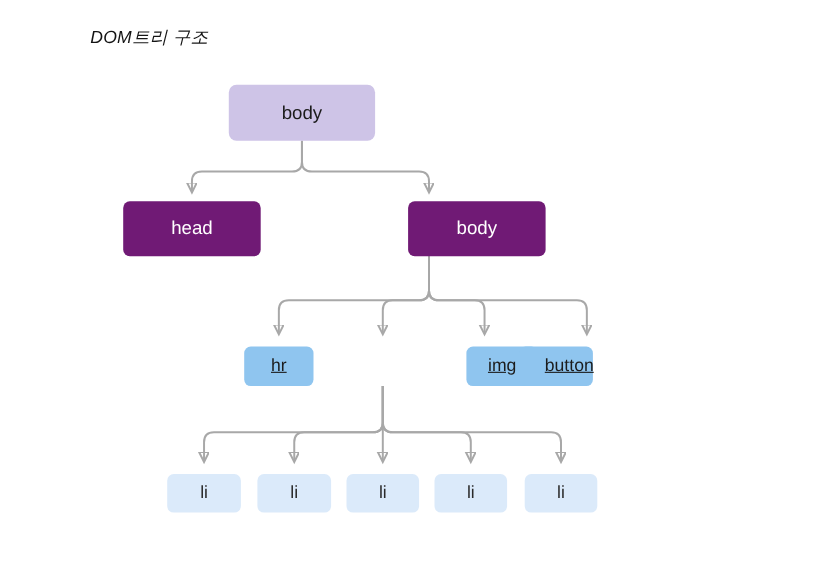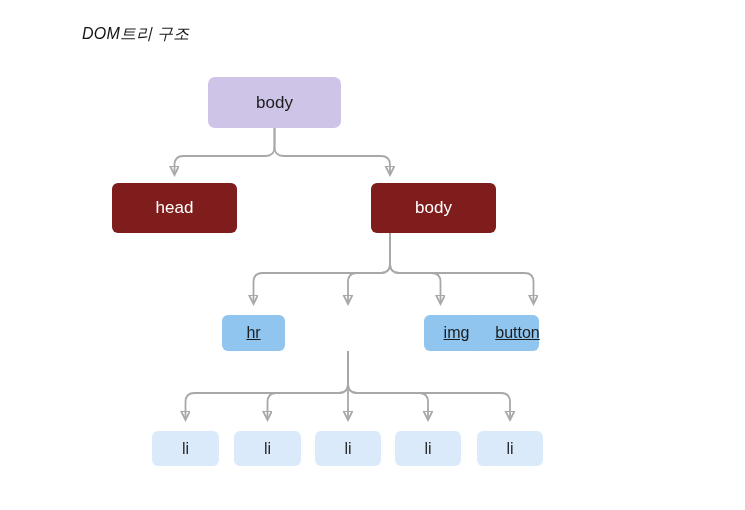--- a/index.html
+++ b/index.html
@@ -41,21 +41,21 @@
     font-size: 17px;
     color: #1c1c1c;
   }
   .node.root {
     left: 208px; top: 77px; width: 133px; height: 51px;
     background: #cec4e7;
     border-radius: 7px;
   }
   .node.lvl1 {
     top: 183px; width: 125px; height: 50px;
-    background: #7f1d1d;
+    background: #701a75;
     color: #ffffff;
   }
   .node.head-pos { left: 112px; }
   .node.body-pos { left: 327px; margin-left: 44px; }
   .node.lvl2 {
     top: 315px; height: 36px;
     background: #8fc5ef;
     font-size: 16px;
     text-decoration: underline;
   }

